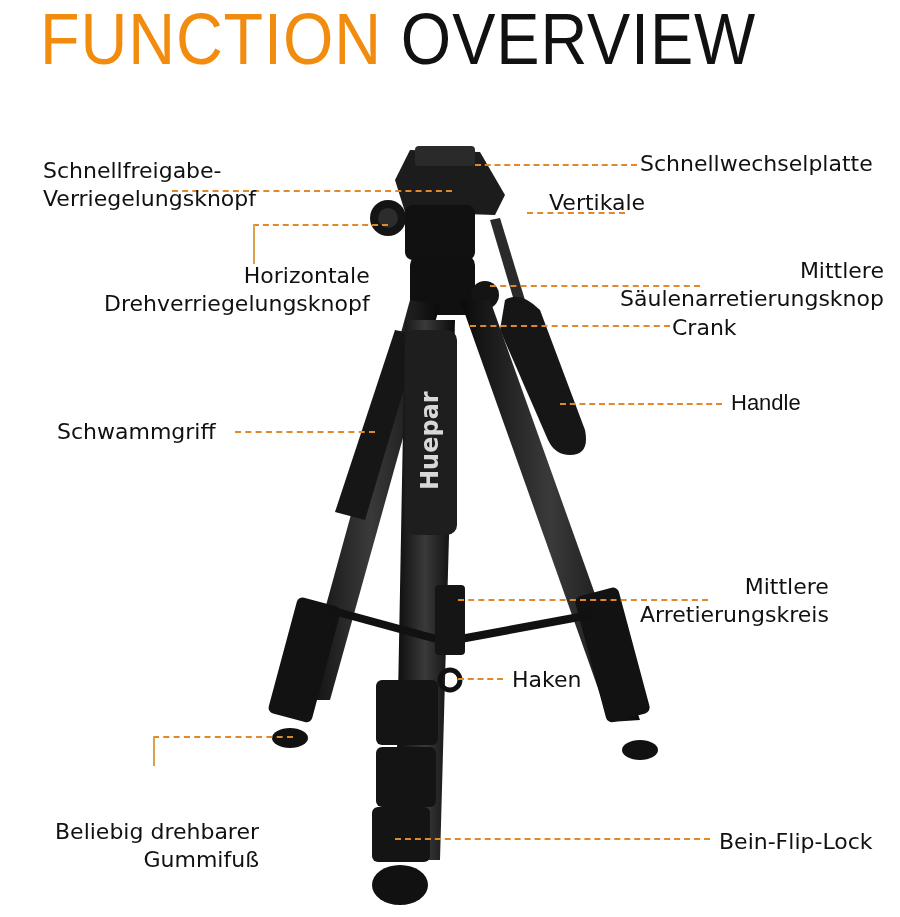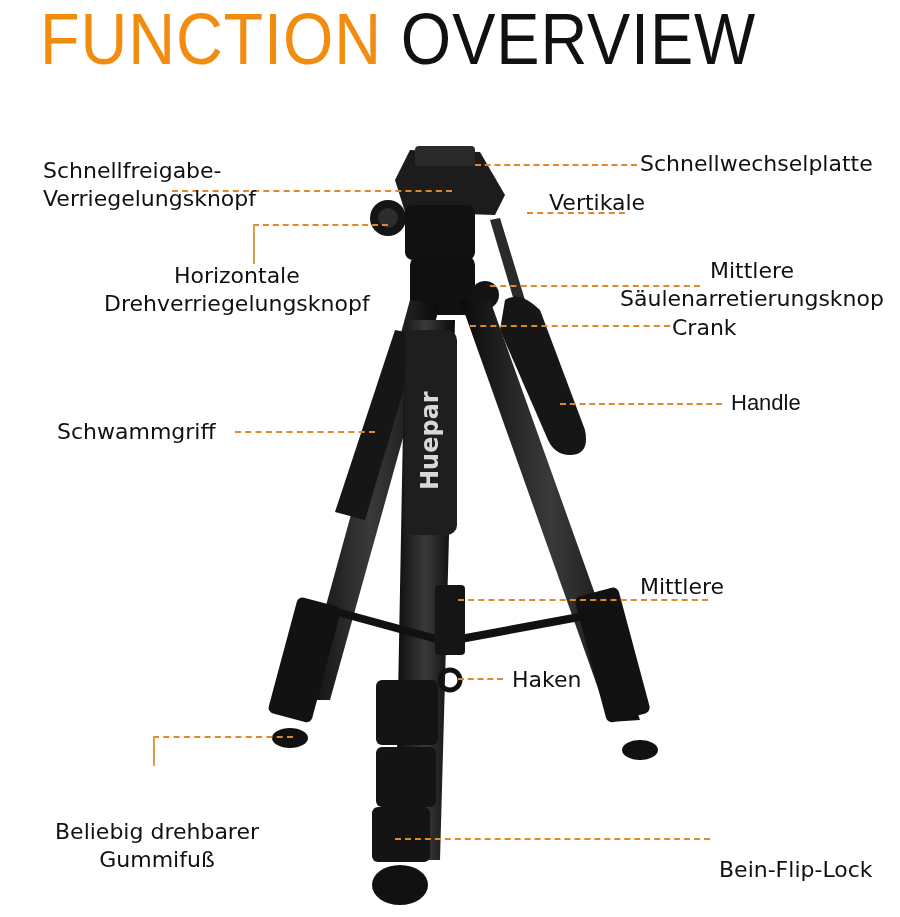--- a/index.html
+++ b/index.html
@@ -1,21 +1,21 @@
 <!DOCTYPE html>
 <html><head>
 <meta charset="utf-8">
 <style>
   html, body { margin:0; padding:0; background:#ffffff; }
   body { width:900px; height:917px; position:relative; overflow:hidden; font-family:"DejaVu Sans", sans-serif; color:#111; }
   .title { position:absolute; top:-2px; left:40px; font-family:"Liberation Sans", sans-serif; font-size:72px; letter-spacing:1px; transform:scaleX(0.9); transform-origin:left top; white-space:nowrap; }
   .title .w1 { color:#f28c0f; }
   .title .w2 { color:#111; }
   .lbl { position:absolute; font-size:22px; line-height:28px; white-space:nowrap; color:#111; }
-  .lbl.c { text-align:center; }
+  .lbl.c { text-align:right; }
   .dash { position:absolute; height:0; border-top:2px dashed #e0892a; }
   .vline { position:absolute; width:0; border-left:2px solid #d9a24a; }
   svg.tripod { position:absolute; left:0; top:0; }
 </style>
 </head>
 <body>
 
 <div class="title">
   <span class="w1">FUNCTION</span>
   <span class="w2">OVERVIEW</span>
@@ -97,19 +97,20 @@
 </div>
 <div class="lbl c" style="left:620px;top:257px;">
   <div>Mittlere</div>
   <div>Säulenarretierungsknop</div>
 </div>
 <div class="lbl" style="left:672px;top:314px;text-align:center;">Crank</div>
 <div class="lbl" style="left:731px;top:389px;font-family:'Liberation Sans',sans-serif;">Handle</div>
 <div class="lbl" style="left:57px;top:418px;">Schwammgriff</div>
 <div class="lbl c" style="left:640px;top:573px;">
   <div>Mittlere</div>
+  <div>Arretierungskreis</div>
 </div>
 <div class="lbl" style="left:512px;top:666px;">Haken</div>
 <div class="lbl c" style="left:55px;top:770px;margin-top:48px;">
   <div>Beliebig drehbarer</div>
   <div>Gummifuß</div>
 </div>
-<div class="lbl" style="left:719px;top:856px;">Bein-Flip-Lock</div>
+<div class="lbl" style="left:719px;top:828px;">Bein-Flip-Lock</div>
 
 </body></html>

